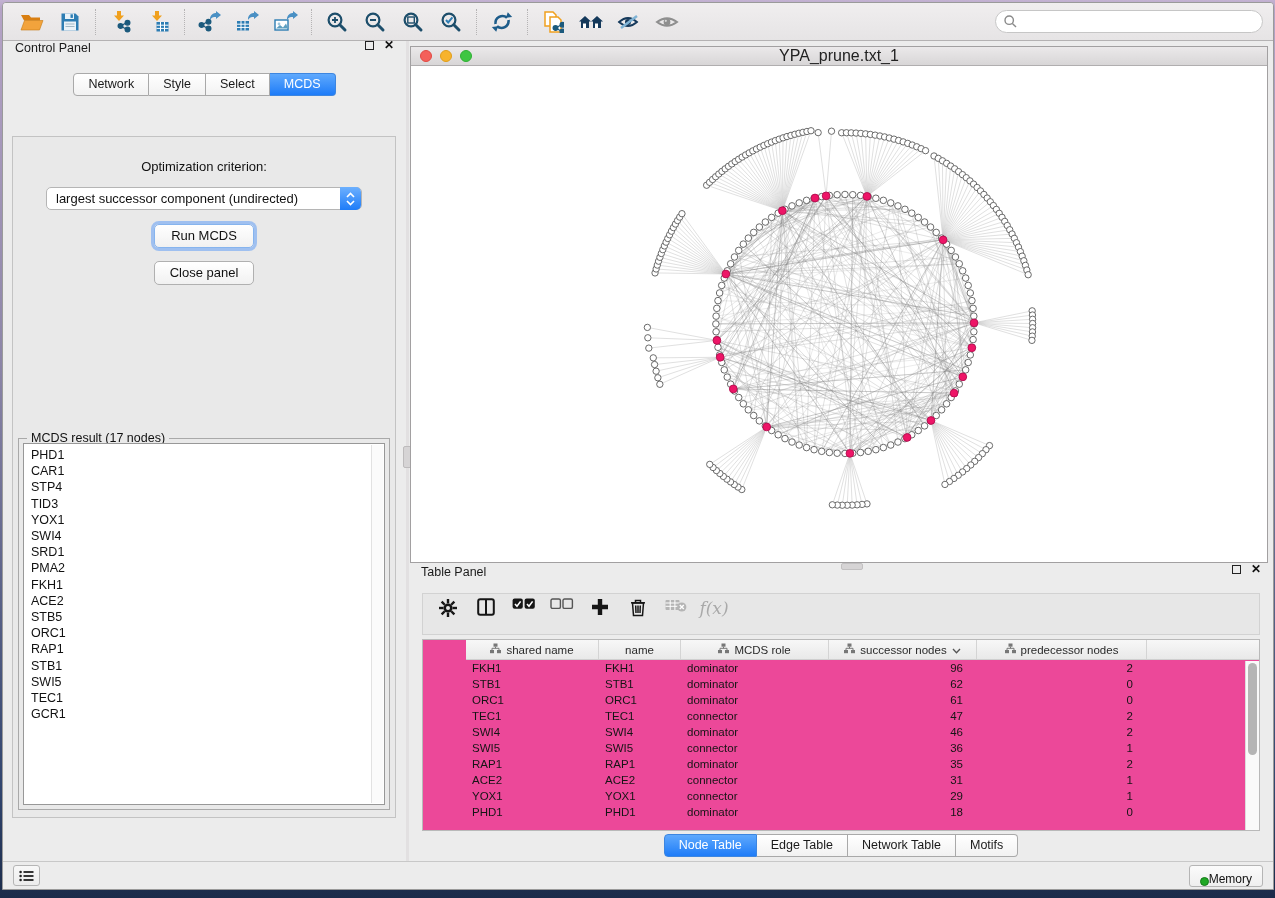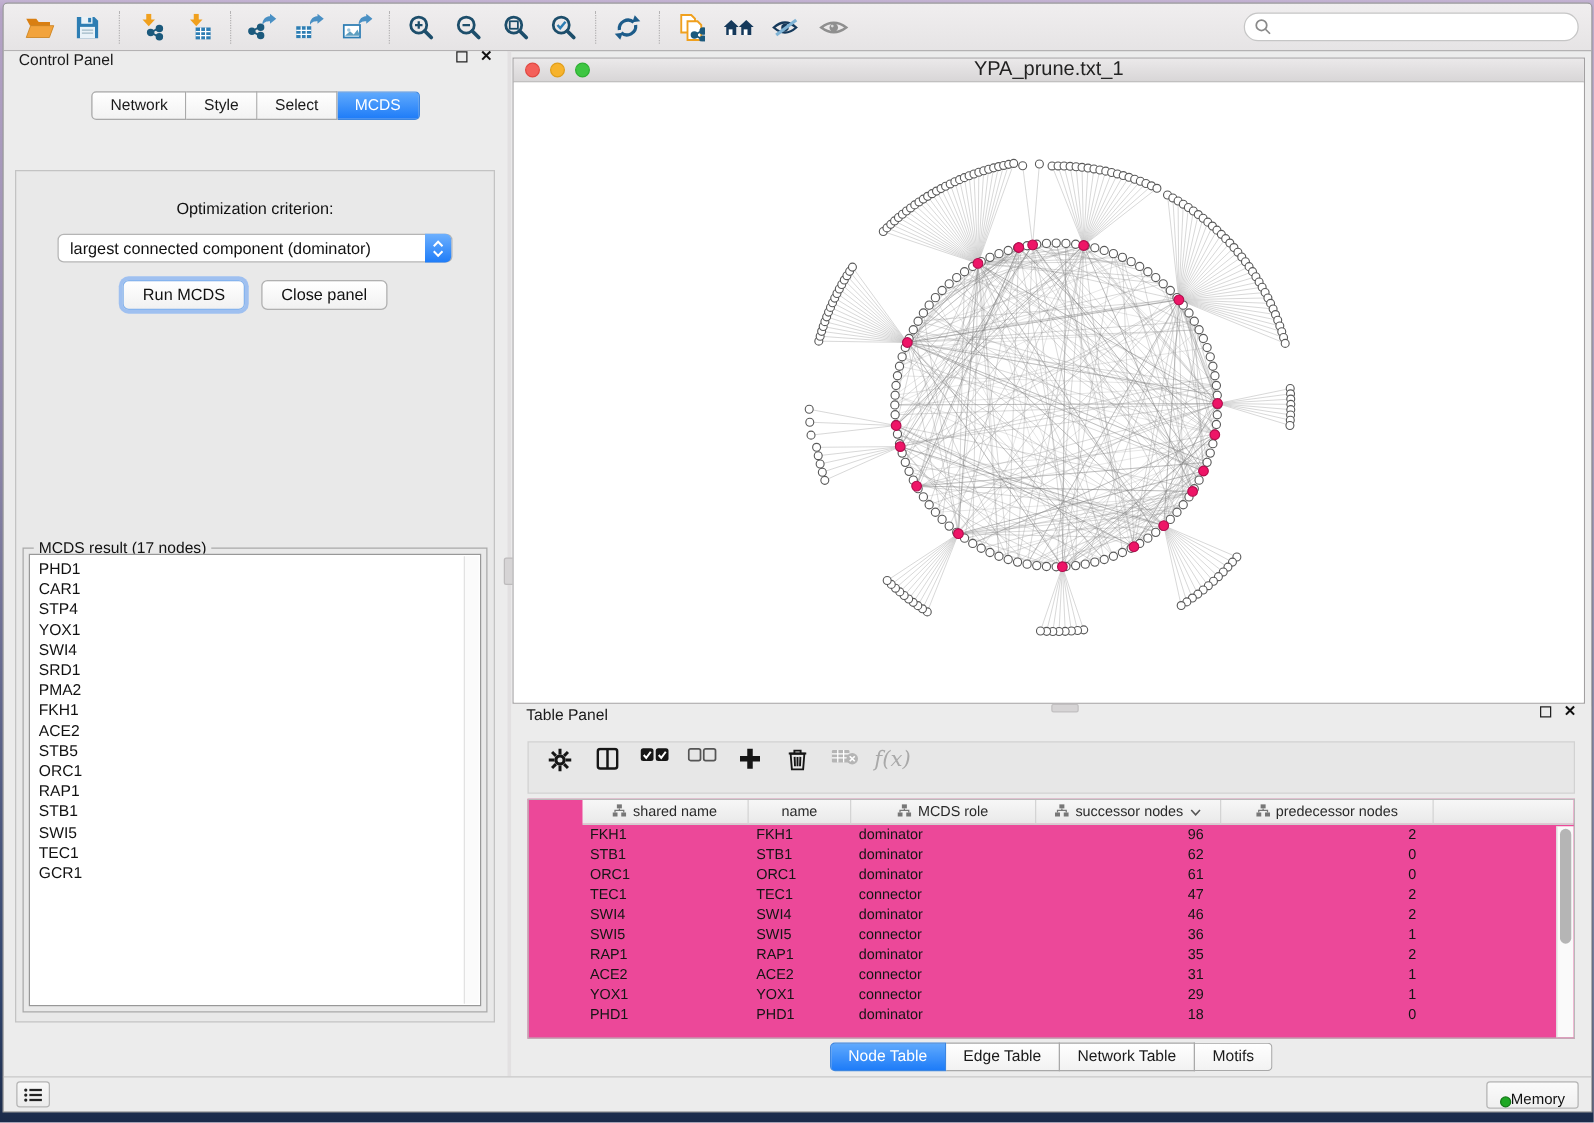--- a/index.html
+++ b/index.html
@@ -41,21 +41,21 @@
   .cp-tabs { position:relative; z-index:2; margin-top:6px; }
   .cp-content { position:absolute; left:9px; right:10px; top:95px; bottom:43px;
     background:#e9e9e9; border:1px solid #c3c3c3; display:flex; flex-direction:column; align-items:center; }
   .opt-label { margin-top:22px; font-size:13px; color:#111; }
   .cp-select { margin-top:13px; width:316px; height:23px; background:#fff; border:1px solid #b5b5b5;
     border-radius:5px; display:flex; align-items:center; position:relative; }
   .cp-select .val { font-size:13px; color:#111; padding-left:9px; }
   .cp-select .stepper { position:absolute; right:0; top:-1px; bottom:-1px; width:21px; border-radius:0 5px 5px 0;
     background:linear-gradient(#6db0fe,#1e7cf8); display:flex; flex-direction:column; align-items:center; justify-content:center; }
   .cp-select .stepper svg { display:block; }
-  .btnrow { margin-top:14px; display:flex; gap:13px; }
+  .btnrow { margin-top:14px; display:flex; gap:13px;flex-direction:column; }
   .pushbtn { font-size:13px; color:#111; background:linear-gradient(#ffffff,#f1f1f1);
     border:1px solid #b0b0b0; border-radius:5px; padding:3px 15px 4px; }
   .pushbtn.focused { box-shadow:0 0 0 3px rgba(110,165,245,.6); border-color:#86b4ee; }
   .fieldset { margin-top:auto; margin-bottom:7px; width:372px; height:372px;
     border:1px solid #a9a9a9; position:relative; padding:4px; }
   .fieldset .legend { position:absolute; top:-8px; left:8px; background:#e9e9e9; padding:0 4px;
     font-size:12.5px; color:#111; }
   .listbox { width:100%; height:100%; background:#fff; border:1px solid #989898; position:relative;
     padding:3px 0 0 7px; overflow:hidden; }
   .listbox .li { font-size:12.5px; color:#111; line-height:16.2px; }
@@ -334,39 +334,40 @@
       </div>
       <div class="seg cp-tabs" id="cp-tabs">
           <button class="seg-btn">Network</button>
           <button class="seg-btn">Style</button>
           <button class="seg-btn">Select</button>
           <button class="seg-btn active">MCDS</button>
         </div>
       <div class="cp-content">
         <div class="opt-label">Optimization criterion:</div>
         <div class="cp-select">
-          <span class="val">largest connected component (dominator)</span>
+          <span class="val">largest successor component (undirected)</span>
           <span class="stepper">
             <svg width="9" height="14" viewBox="0 0 9 14">
               <path d="M1 5 L4.5 1.4 L8 5" fill="none" stroke="#fff" stroke-width="1.6"></path>
               <path d="M1 9 L4.5 12.6 L8 9" fill="none" stroke="#fff" stroke-width="1.6"></path>
             </svg>
           </span>
         </div>
         <div class="btnrow">
           <button class="pushbtn focused">Run MCDS</button>
           <button class="pushbtn">Close panel</button>
         </div>
         <div class="fieldset">
           <span class="legend">MCDS result (17 nodes)</span>
           <div class="listbox" id="mcds-list">
             <div class="vtrack"></div>
           <div class="li">PHD1</div>
               <div class="li">CAR1</div>
               <div class="li">STP4</div>
+              <div class="li">TID3</div>
               <div class="li">YOX1</div>
               <div class="li">SWI4</div>
               <div class="li">SRD1</div>
               <div class="li">PMA2</div>
               <div class="li">FKH1</div>
               <div class="li">ACE2</div>
               <div class="li">STB5</div>
               <div class="li">ORC1</div>
               <div class="li">RAP1</div>
               <div class="li">STB1</div>

